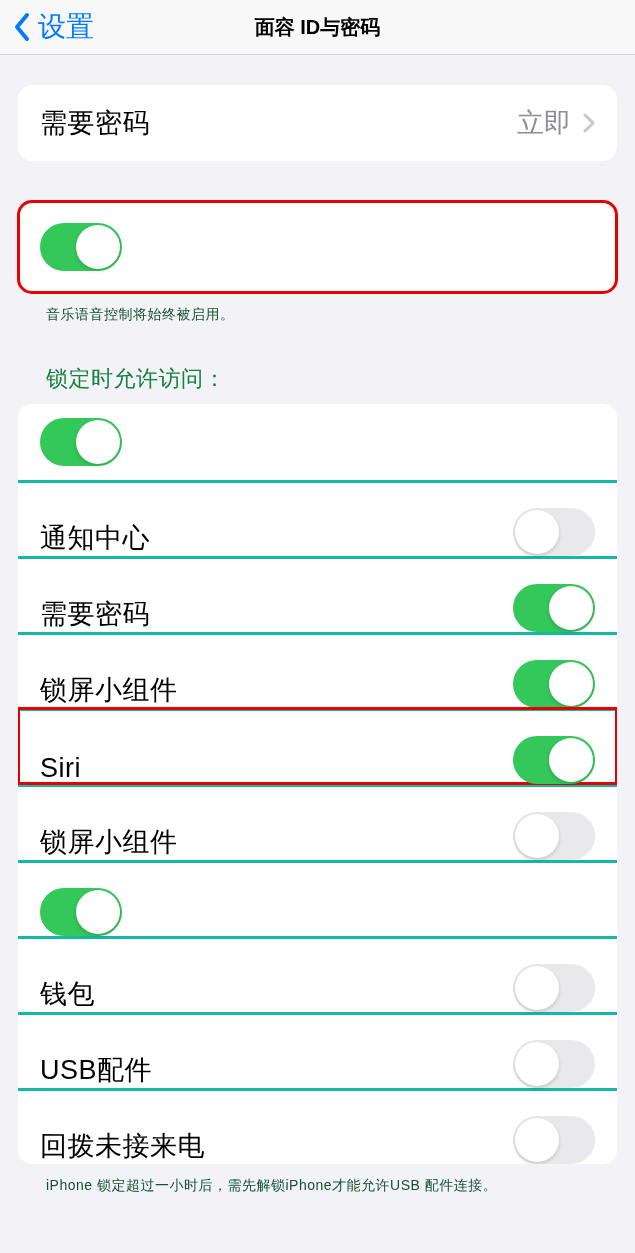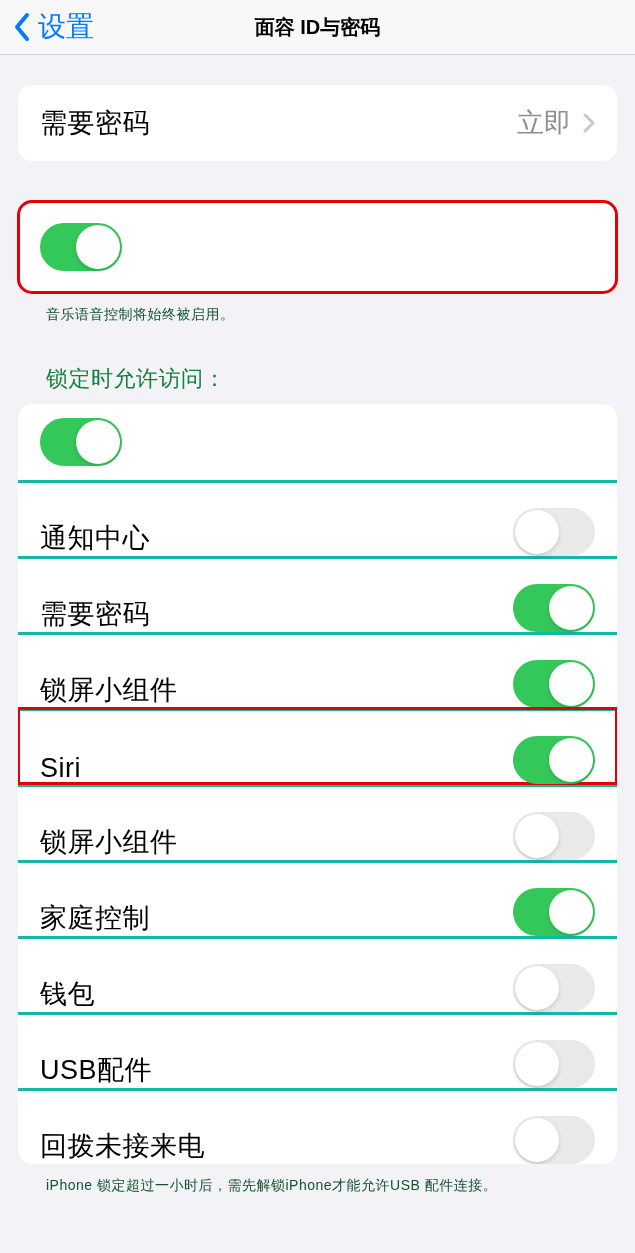--- a/index.html
+++ b/index.html
@@ -194,21 +194,20 @@
           <div class="knob"></div>
         </div>
       </div>
       <div class="row">
         <span class="row-label">锁屏小组件</span>
         <div class="toggle off">
           <div class="knob"></div>
         </div>
       </div>
       <div class="row">
-        <span class="row-label">家庭控制</span>
         <div class="toggle on">
           <div class="knob"></div>
         </div>
       </div>
       <div class="row">
         <span class="row-label">钱包</span>
         <div class="toggle off">
           <div class="knob"></div>
         </div>
       </div>

